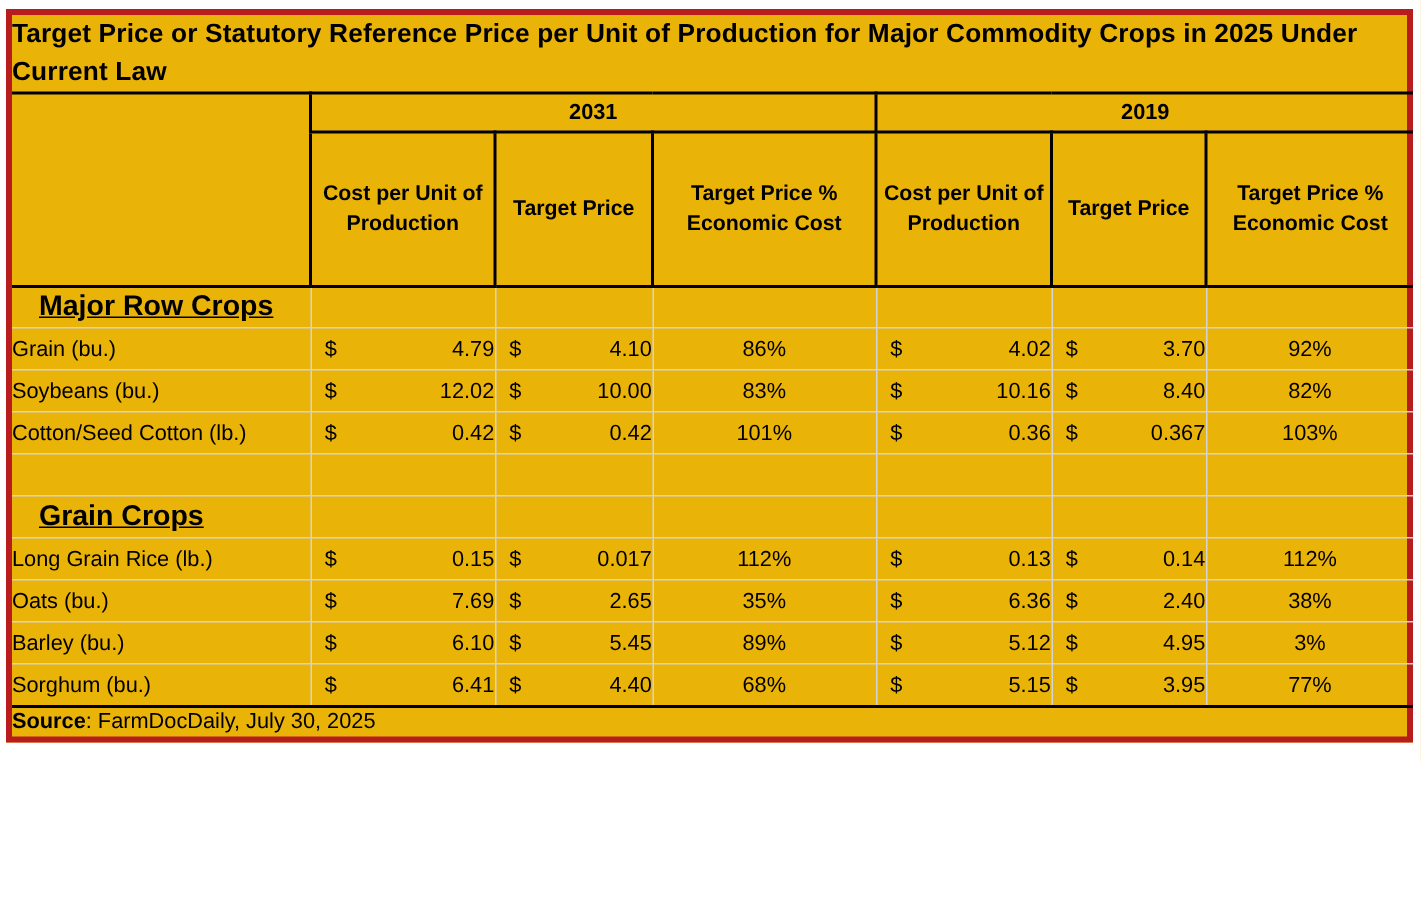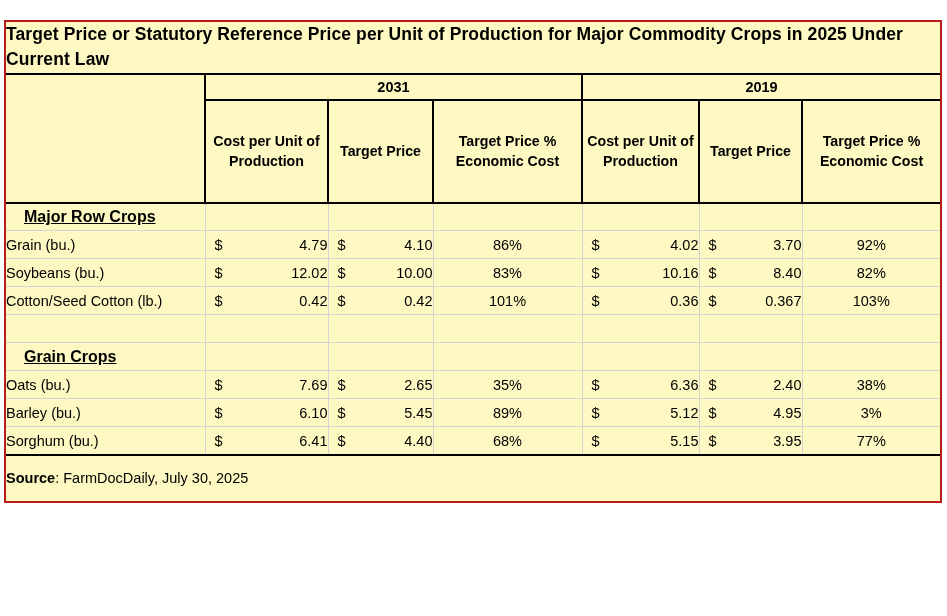--- a/index.html
+++ b/index.html
@@ -16,25 +16,25 @@
   }
   #page {
     position: relative;
     width: 947px;
     height: 616px;
     background: #ffffff;
   }
   .table-wrap {
     position: absolute;
     left: 4px;
-    top: 20px;
+    top: 6px;
     width: 938px;
-    border: 2px solid #b91c1c;
+    border: 4px solid #b91c1c;
     box-sizing: border-box;
-    background: #fef9c3;
+    background: #eab308;
   }
   table.tbl {
     border-collapse: collapse;
     width: 100%;
     table-layout: fixed;
   }
   table.tbl td, table.tbl th {
     padding: 0;
     margin: 0;
     vertical-align: middle;
@@ -118,32 +118,32 @@
     text-align: right;
   }
   td.c-pct {
     text-align: center;
     border-right: 1px solid #d4d4d4;
   }
   td.last-col { border-right: 0; }
 
   .group-head {
     font-weight: bold;
-    font-size: 16px;
+    font-size: 19px;
     text-decoration: underline;
     padding-left: 18px;
     display: inline-block;
   }
 
   tr.thick-above td { border-top: 2px solid #000000; }
 
   
   .src-row td {
     border-top: 2px solid #000000;
-    height: 46px;
+    height: 20px;
     text-align: left;
     padding-left: 6px;
     font-size: 14.5px;
   }
   .src-b { font-weight: bold; }
 </style>
 </head>
 <body>
 
 <div id="page">
@@ -297,20 +297,41 @@
         <td class="c-money">
               <span class="val"></span>
             </td>
         <td class="c-money">
               <span class="val"></span>
             </td>
         <td class="c-pct last-col"></td>
       </tr>
 
 
+      <tr class="body-row">
+        <td class="c-label">Long Grain Rice (lb.)</td>
+        <td class="c-money">
+              <span class="sym">$</span>
+              <span class="val">0.15</span>
+            </td>
+        <td class="c-money">
+              <span class="sym">$</span>
+              <span class="val">0.017</span>
+            </td>
+        <td class="c-pct">112%</td>
+        <td class="c-money">
+              <span class="sym">$</span>
+              <span class="val">0.13</span>
+            </td>
+        <td class="c-money">
+              <span class="sym">$</span>
+              <span class="val">0.14</span>
+            </td>
+        <td class="c-pct last-col">112%</td>
+      </tr>
 
       <tr class="body-row">
         <td class="c-label">Oats (bu.)</td>
         <td class="c-money">
               <span class="sym">$</span>
               <span class="val">7.69</span>
             </td>
         <td class="c-money">
               <span class="sym">$</span>
               <span class="val">2.65</span>

